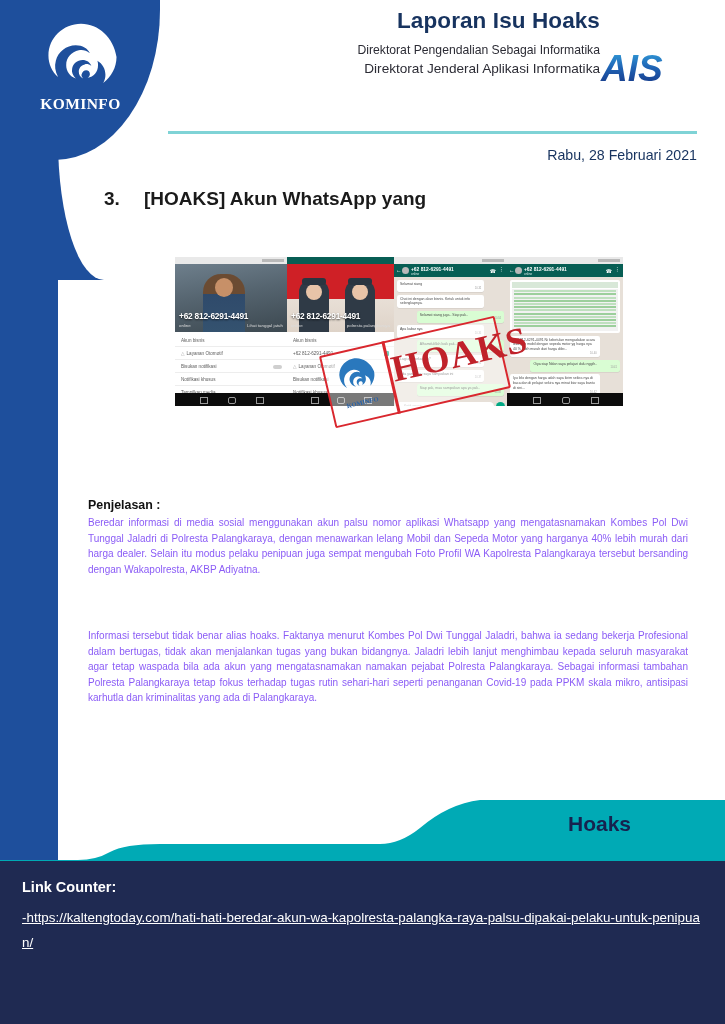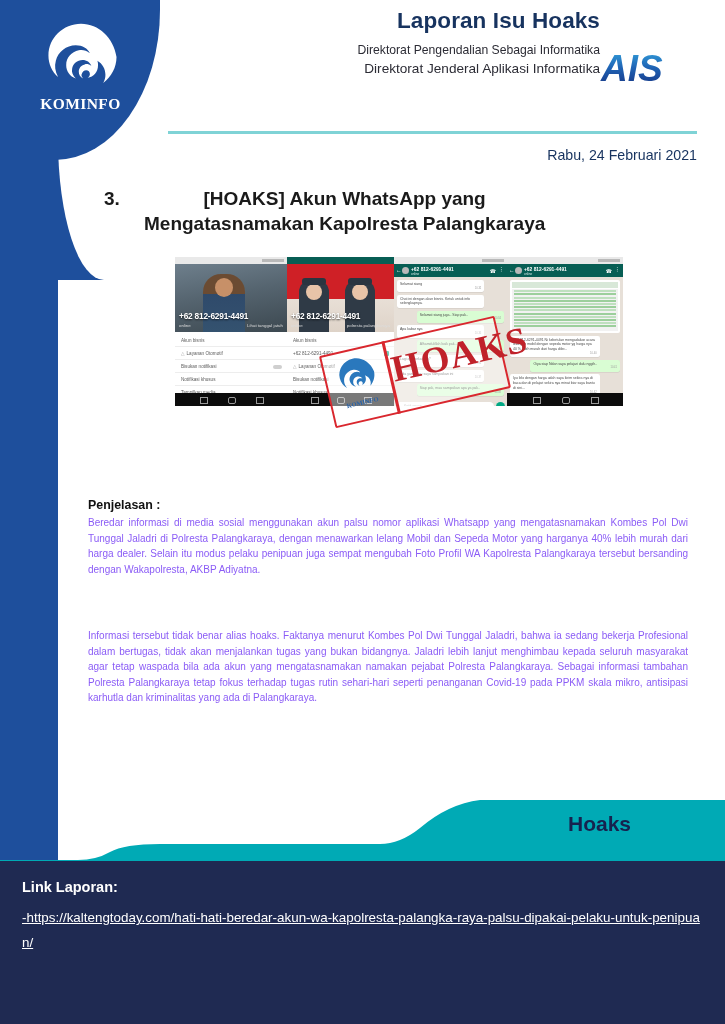--- a/index.html
+++ b/index.html
@@ -249,27 +249,26 @@
         </linearGradient>
       </defs>
       <g fill="url(#aisg)" font-family="Liberation Sans, sans-serif" font-weight="bold" font-style="italic">
         <text x="2" y="70" font-size="74">AIS</text>
       </g>
     </svg>
   </div>
 
   <div class="rule"></div>
 
-  <div class="date">Rabu, 24 Februari 2021</div>
+  <div class="date">Rabu, 28 Februari 2021</div>
 
   <div class="title-wrap">
     <div class="title-num">3.</div>
     <div class="title-txt">
       <span>[HOAKS] Akun WhatsApp yang</span><br>
-      <span>Mengatasnamakan Kapolresta Palangkaraya</span>
     </div>
   </div>
 
   <div class="collage">
 
     <div class="panel p1">
       <div class="statusbar">
           <div class="dots"></div>
         </div>
       <div class="photo photo1">
@@ -417,17 +416,17 @@
   <div class="penjelasan">Penjelasan :</div>
   <div class="para para1">Beredar informasi di media sosial menggunakan akun palsu nomor aplikasi Whatsapp yang mengatasnamakan Kombes Pol Dwi Tunggal Jaladri di Polresta Palangkaraya, dengan menawarkan lelang Mobil dan Sepeda Motor yang harganya 40% lebih murah dari harga dealer. Selain itu modus pelaku penipuan juga sempat mengubah Foto Profil WA Kapolresta Palangkaraya tersebut bersanding dengan Wakapolresta, AKBP Adiyatna.</div>
   <div class="para para2">Informasi tersebut tidak benar alias hoaks. Faktanya menurut Kombes Pol Dwi Tunggal Jaladri, bahwa ia sedang bekerja Profesional dalam bertugas, tidak akan menjalankan tugas yang bukan bidangnya. Jaladri lebih lanjut menghimbau kepada seluruh masyarakat agar tetap waspada bila ada akun yang mengatasnamakan namakan pejabat Polresta Palangkaraya. Sebagai informasi tambahan Polresta Palangkaraya tetap fokus terhadap tugas rutin sehari-hari seperti penanganan Covid-19 pada PPKM skala mikro, antisipasi karhutla dan kriminalitas yang ada di Palangkaraya.</div>
 
   <svg class="wave" viewBox="0 0 725 82" preserveAspectRatio="none">
     <path d="M0 82 L0 80 L78 80 Q96 80 110 72 Q124 64 160 64 L380 64 Q400 64 420 48 Q448 24 480 20 L725 20 L725 82 Z" fill="#00aab5"></path>
   </svg>
   <div class="hoaks-label">Hoaks</div>
 
   <div class="footer">
-    <div class="lc">Link Laporan:</div>
+    <div class="lc">Link Counter:</div>
     <a href="#">-https://kaltengtoday.com/hati-hati-beredar-akun-wa-kapolresta-palangka-raya-palsu-dipakai-pelaku-untuk-penipuan/</a>
   </div>
 
 </div>
 
 </body></html>

